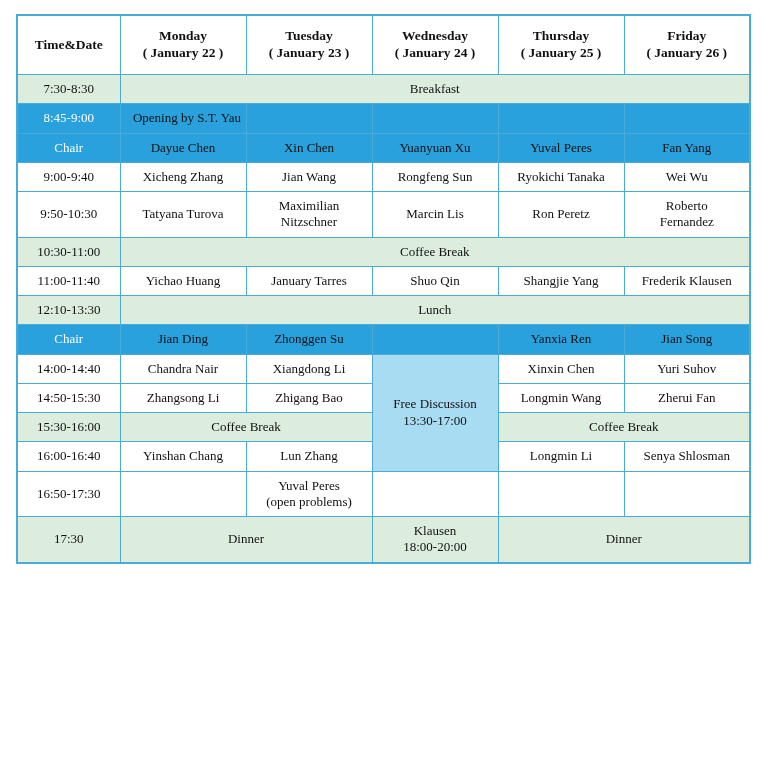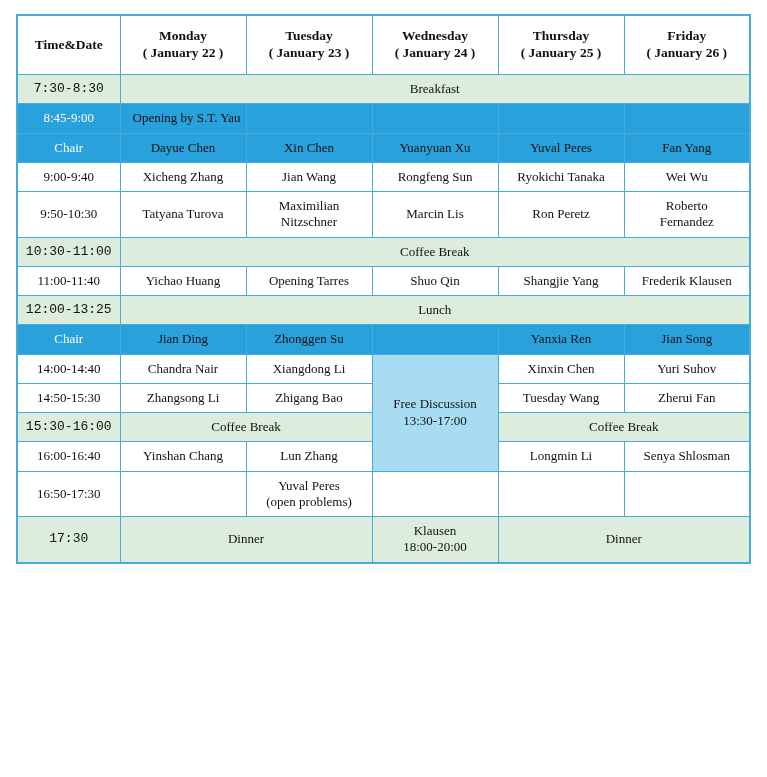--- a/index.html
+++ b/index.html
@@ -66,21 +66,21 @@
     color: #111111;
     margin-left: 46px;
   }
   td.plain {
     background: #ffffff;
   }
   td.time-cell {
     background: #ffffff;
     font-size: 12.5px;
   }
-  td.time-cell.green { background: #dcecdd; font-family: Liberation Mono, monospace; }
+  td.time-cell.green { background: #dcecdd; }
   td.time-cell.blue  { background: #29a1dd; color:#ffffff; }
   .two-line span { display: block; }
 </style>
 </head>
 <body>
 
 <div id="page">
   <table class="schedule">
     <colgroup>
       <col class="c-time">
@@ -116,21 +116,21 @@
         </th>
       </tr>
 
       <tr>
         <td class="time-cell green">7:30-8:30</td>
         <td class="green" colspan="5">Breakfast</td>
       </tr>
 
       <tr>
         <td class="time-cell blue">8:45-9:00</td>
-        <td class="blue" style="text-align:left; padding-left:12px;">Opening by S.T. Yau</td>
+        <td class="blue" style="text-align:center; padding-left:12px;">Opening by S.T. Yau</td>
         <td class="blue"></td>
         <td class="blue"></td>
         <td class="blue"></td>
         <td class="blue"></td>
       </tr>
 
       <tr>
         <td class="time-cell blue">Chair</td>
         <td class="blue">Dayue Chen</td>
         <td class="blue">Xin Chen</td>
@@ -164,28 +164,28 @@
       </tr>
 
       <tr>
         <td class="time-cell green">10:30-11:00</td>
         <td class="green" colspan="5">Coffee Break</td>
       </tr>
 
       <tr class="tall">
         <td class="time-cell">11:00-11:40</td>
         <td class="plain">Yichao Huang</td>
-        <td class="plain">Opening Tarres</td>
+        <td class="plain">January Tarres</td>
         <td class="plain">Shuo Qin</td>
         <td class="plain">Shangjie Yang</td>
         <td class="plain">Frederik Klausen</td>
       </tr>
 
       <tr>
-        <td class="time-cell green">12:00-13:25</td>
+        <td class="time-cell green">12:10-13:30</td>
         <td class="green" colspan="5">Lunch</td>
       </tr>
 
       <tr>
         <td class="time-cell blue">Chair</td>
         <td class="blue">Jian Ding</td>
         <td class="blue">Zhonggen Su</td>
         <td class="blue"></td>
         <td class="blue">Yanxia Ren</td>
         <td class="blue">Jian Song</td>
@@ -200,21 +200,21 @@
           <span>13:30-17:00</span>
         </td>
         <td class="plain">Xinxin Chen</td>
         <td class="plain">Yuri Suhov</td>
       </tr>
 
       <tr class="tall">
         <td class="time-cell">14:50-15:30</td>
         <td class="plain">Zhangsong Li</td>
         <td class="plain">Zhigang Bao</td>
-        <td class="plain">Tuesday Wang</td>
+        <td class="plain">Longmin Wang</td>
         <td class="plain">Zherui Fan</td>
       </tr>
 
       <tr>
         <td class="time-cell green">15:30-16:00</td>
         <td class="green" colspan="2">Coffee Break</td>
         <td class="green" colspan="2">Coffee Break</td>
       </tr>
 
       <tr class="tall">

